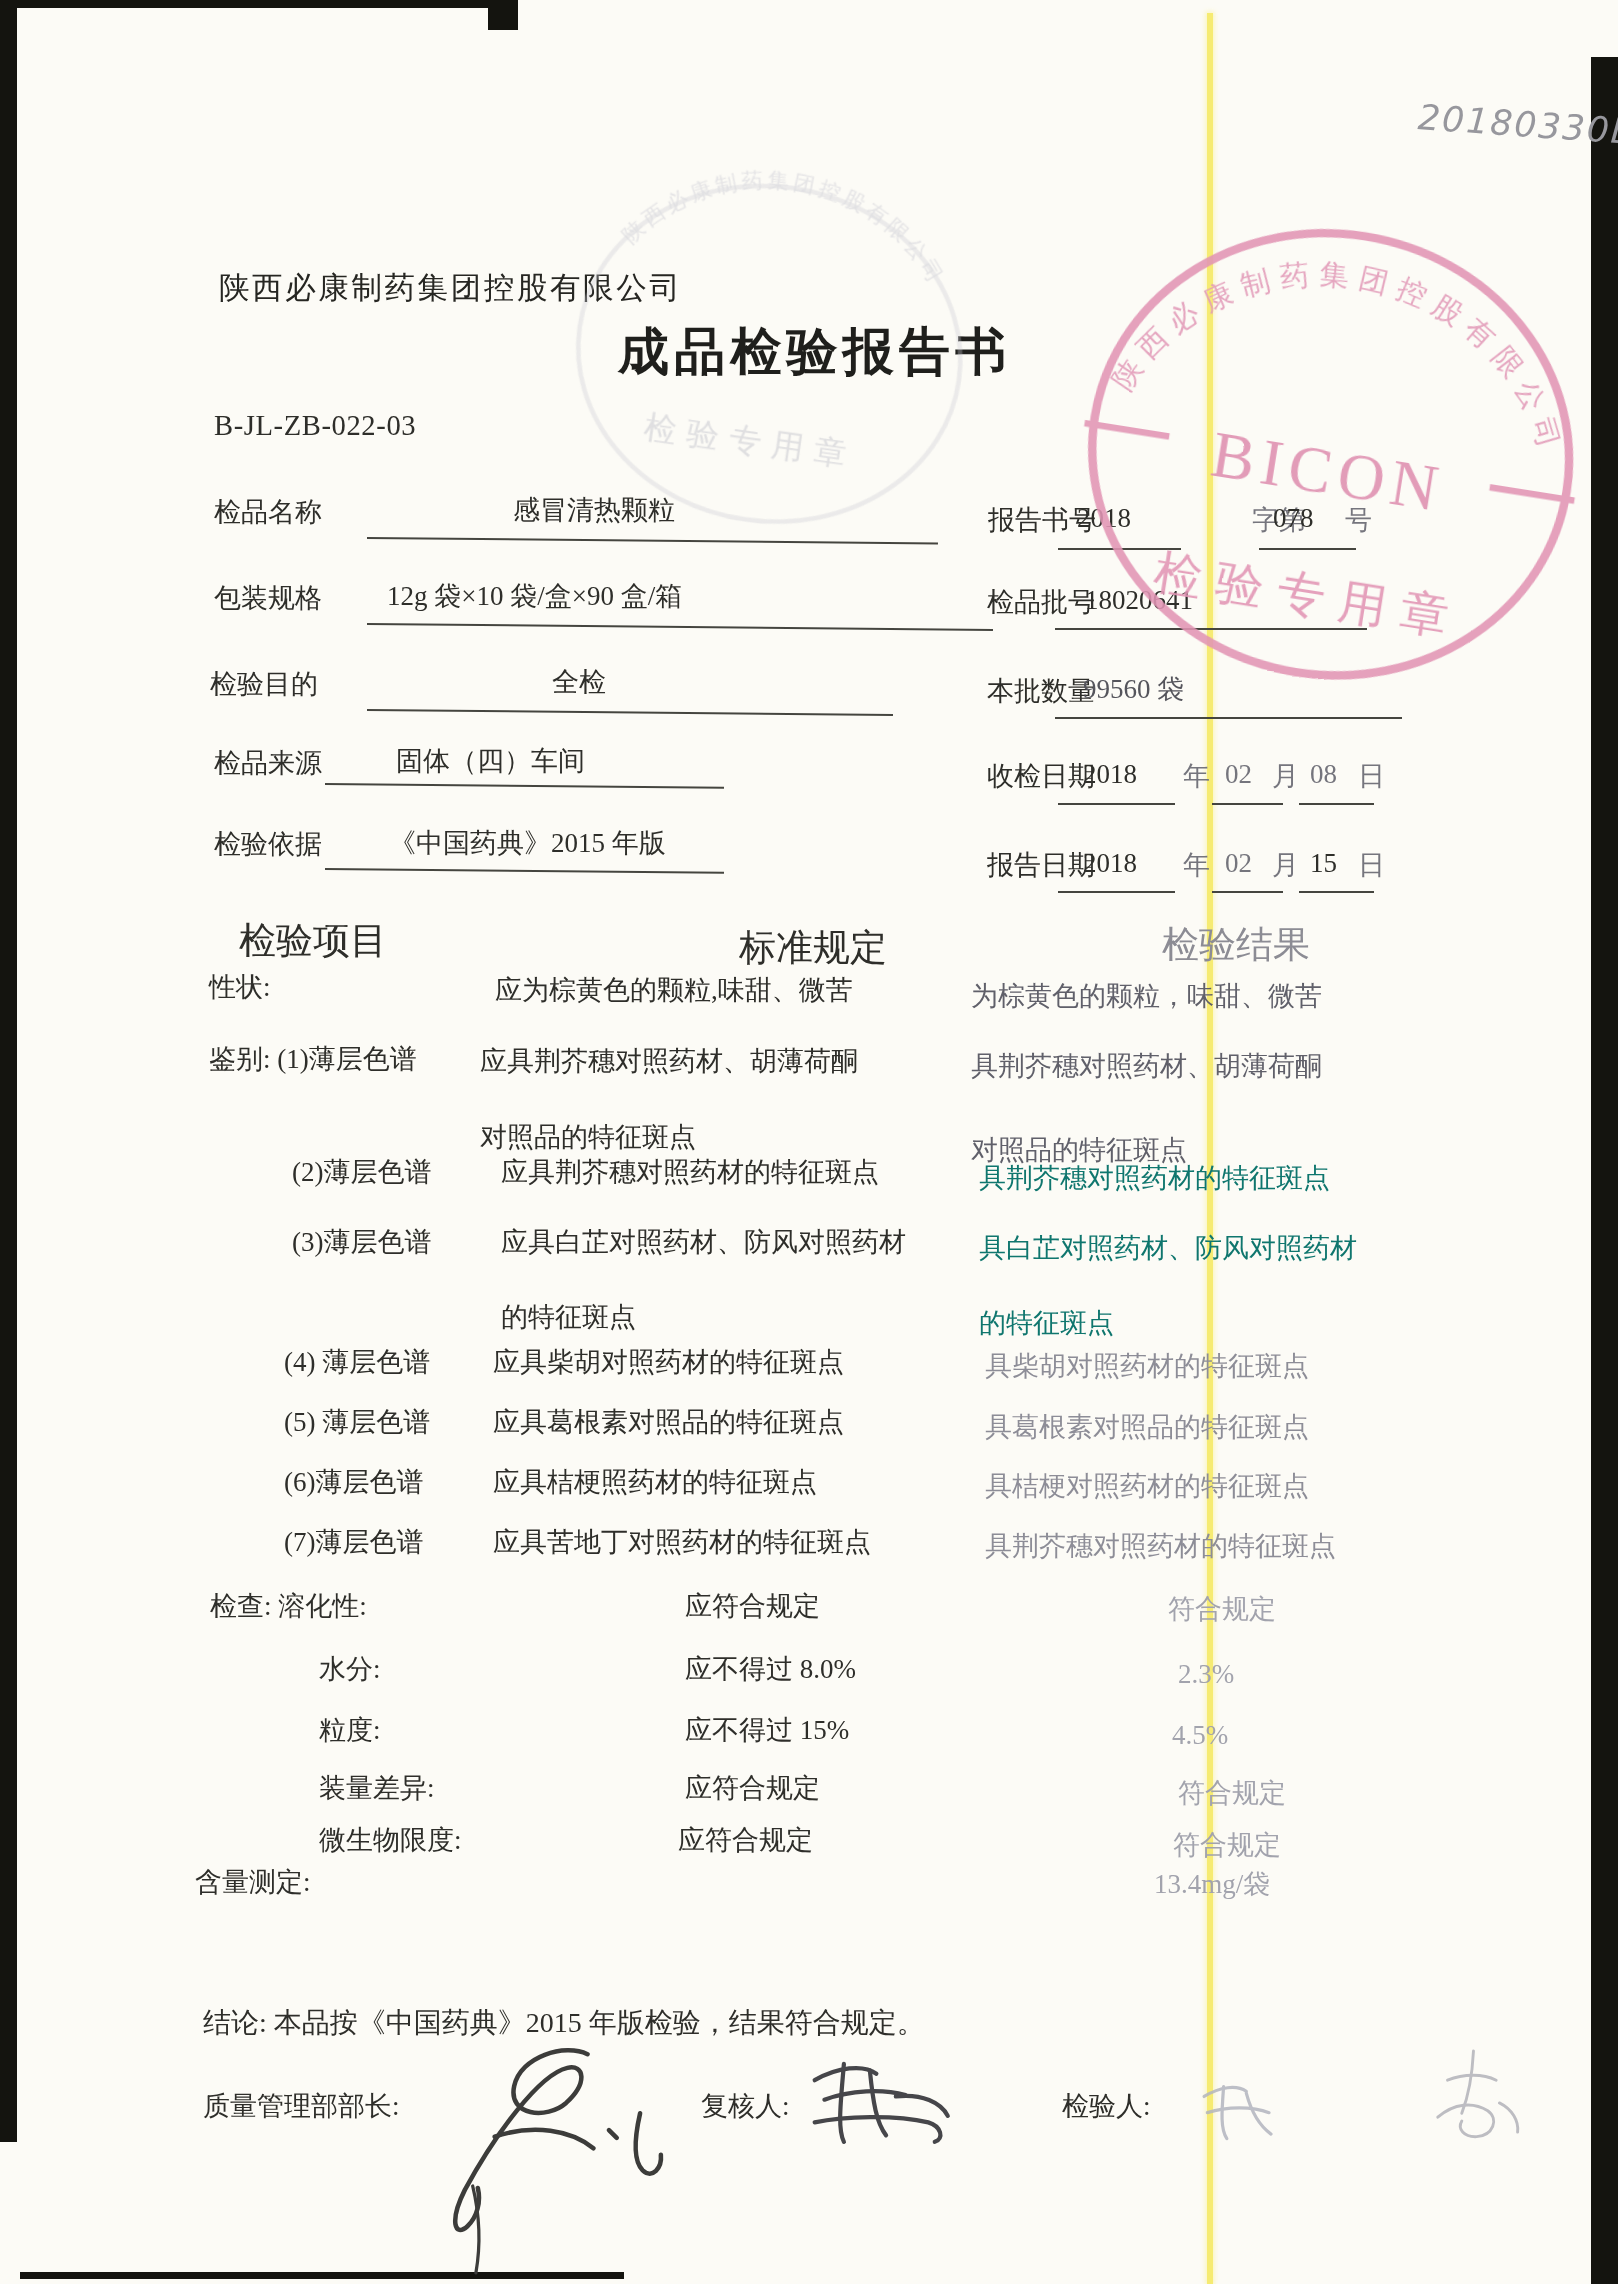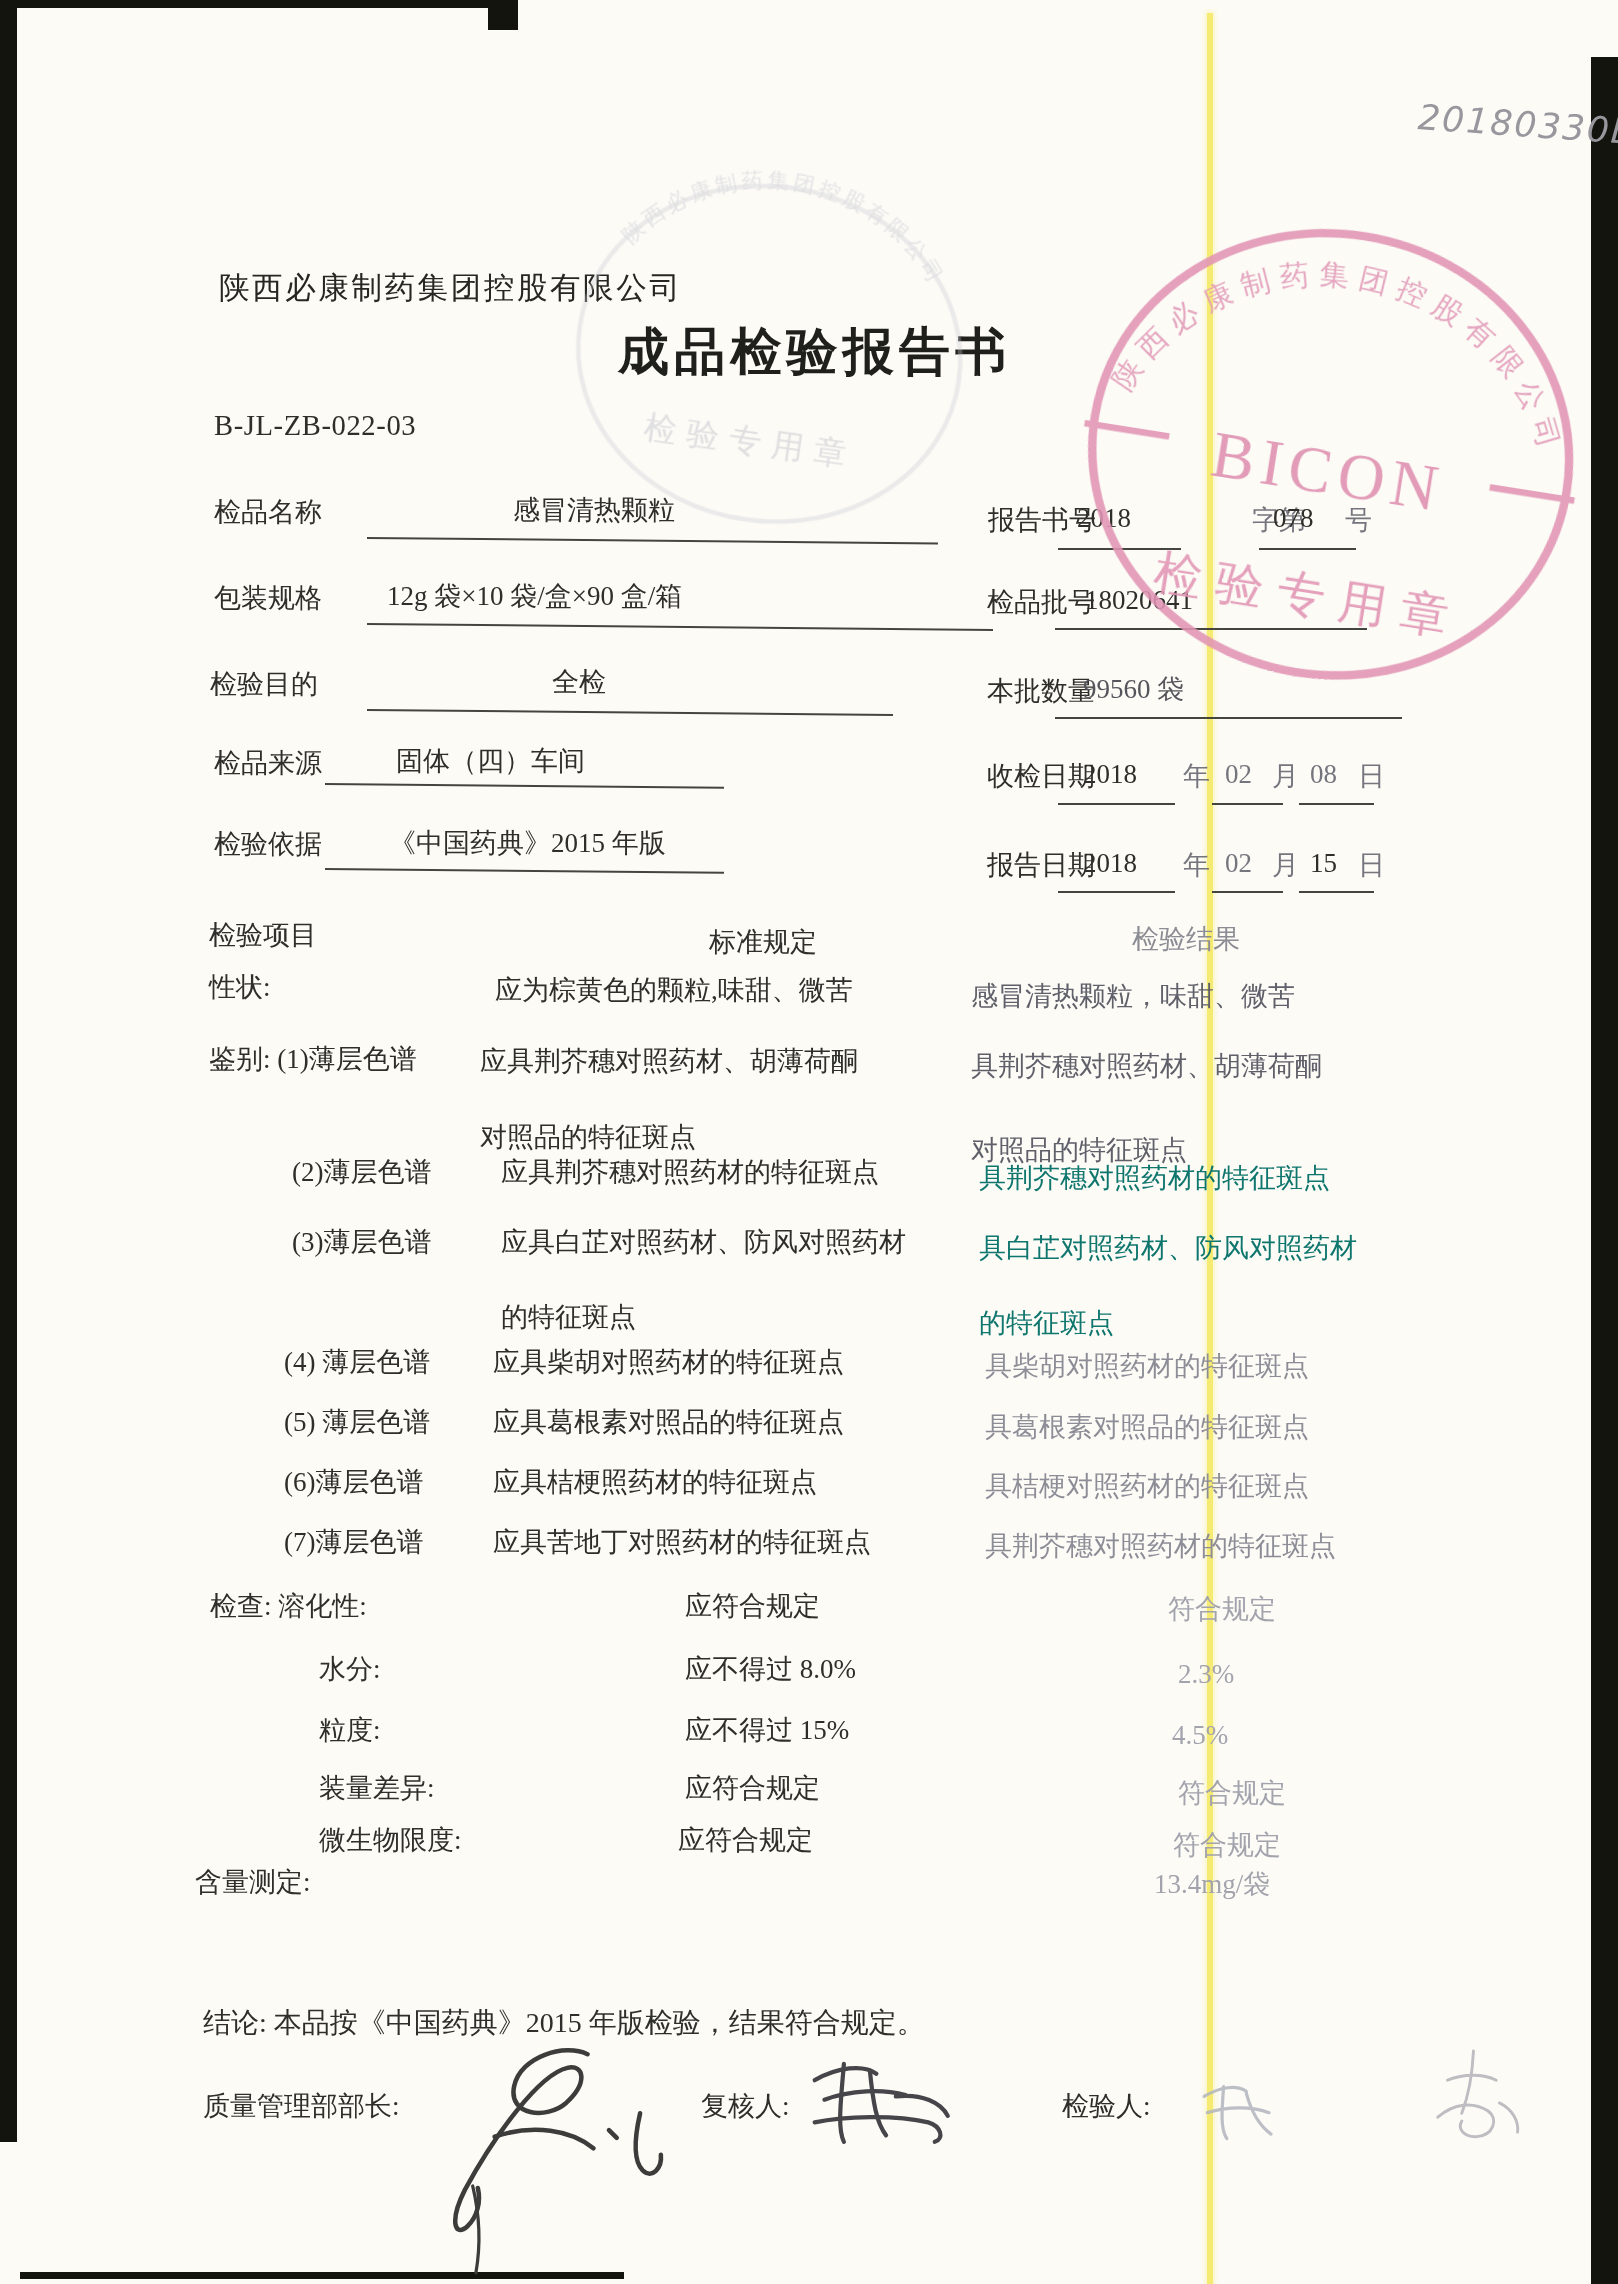--- a/index.html
+++ b/index.html
@@ -6,21 +6,21 @@
   .page{
     position:relative; width:1619px; height:2284px;
     background:#fcfbf6; overflow:hidden;
     font-family:"Liberation Serif","DejaVu Serif",serif;
     color:#2e2e2a;
   }
   .t{position:absolute; white-space:nowrap; line-height:1.15;}
   .lbl{font-size:27px;}
   .val{font-size:27px;}
   .small-faint{color:#75757d;}
-  .hdr{font-size:27px;}
+  .hdr{font-size:37px;margin-left:30px;}
   .std{font-size:27px;}
   .item{font-size:27px;}
   .res-a{color:#60606a;font-size:27px;}
   .res-b{color:#0f766e;font-size:27px;}
   .res-c{color:#8d8d97;font-size:27px;font-family:Liberation Mono, monospace;}
   .res-d{color:#a2a3ad;font-size:27px;}
   .underline{position:absolute;height:1.9px;background:#45453f;transform:rotate(0.55deg);transform-origin:left center;}
   .underline.flat{transform:none;}
   .edge{position:absolute;background:#14140f;}
   .yellow-line{
@@ -115,21 +115,21 @@
   <div class="underline flat" style="left:1058px;top:891px;width:117px;"></div>
   <div class="underline flat" style="left:1212px;top:891px;width:71px;"></div>
   <div class="underline flat" style="left:1299px;top:891px;width:75px;"></div>
 
   <div class="t hdr" style="left:209px;top:920px;">检验项目</div>
   <div class="t hdr" style="left:709px;top:927px;">标准规定</div>
   <div class="t hdr" style="left:1132px;top:924px;color:#8c8c94;">检验结果</div>
 
   <div class="t item" style="left:209px;top:972px;">性状:</div>
   <div class="t std" style="left:495px;top:975px;">应为棕黄色的颗粒,味甜、微苦</div>
-  <div class="t res-a" style="left:971px;top:981px;">感冒清热颗粒，味甜、微苦</div>
+  <div class="t res-a" style="left:971px;top:981px;">为棕黄色的颗粒，味甜、微苦</div>
 
   <div class="t item" style="left:209px;top:1044px;">鉴别: (1)薄层色谱</div>
   <div class="t std" style="left:480px;top:1046px;">应具荆芥穗对照药材、胡薄荷酮</div>
   <div class="t std" style="left:480px;top:1122px;">对照品的特征斑点</div>
   <div class="t res-a" style="left:971px;top:1051px;">具荆芥穗对照药材、胡薄荷酮</div>
   <div class="t res-a" style="left:971px;top:1135px;">对照品的特征斑点</div>
 
   <div class="t item" style="left:292px;top:1157px;">(2)薄层色谱</div>
   <div class="t std" style="left:501px;top:1157px;">应具荆芥穗对照药材的特征斑点</div>
   <div class="t res-b" style="left:979px;top:1163px;">具荆芥穗对照药材的特征斑点</div>

